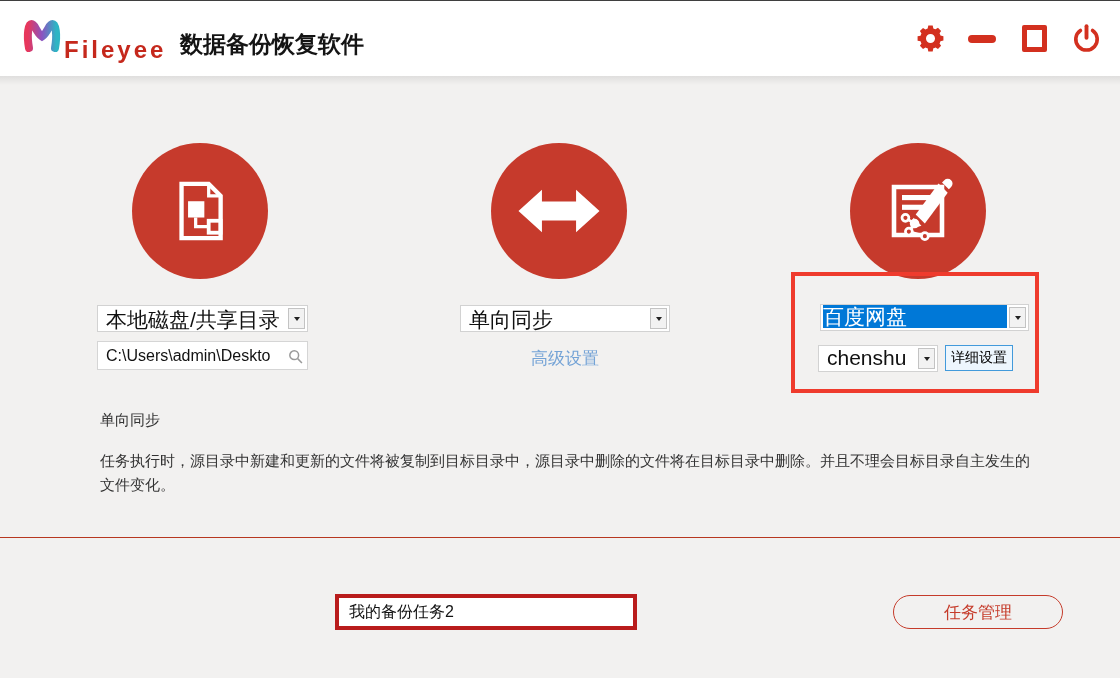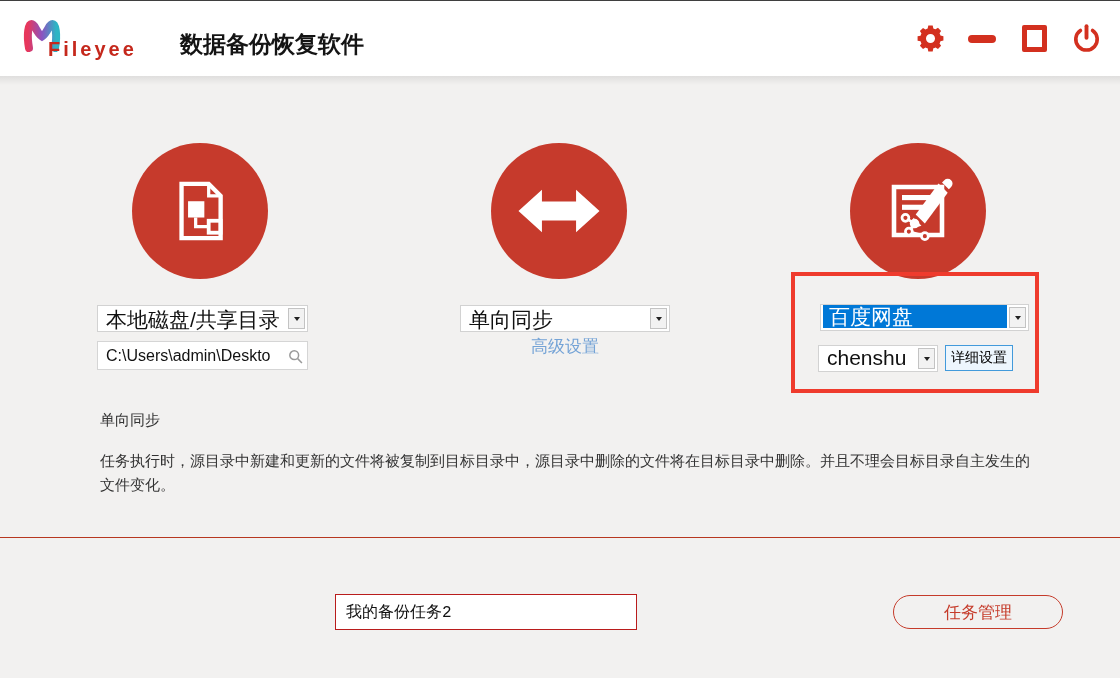--- a/index.html
+++ b/index.html
@@ -16,23 +16,23 @@
   .titlebar {
     position:absolute; top:0; left:0; right:0; height:75px;
     background:#ffffff;
   }
   .titlebar-shadow {
     position:absolute; top:75px; left:0; right:0; height:9px;
     background:linear-gradient(rgba(0,0,0,0.08), rgba(0,0,0,0));
   }
   .logo { position:absolute; left:22px; top:14px; }
   .brand {
-    position:absolute; left:48px; top:0; height:97px;
+    position:absolute; left:64px; top:0; height:97px;
     display:flex; align-items:center;
-    font-size:20px; font-weight:bold; letter-spacing:3px; color:#c5281c;
+    font-size:24px; font-weight:bold; letter-spacing:3px; color:#c5281c;
   }
   .app-title {
     position:absolute; left:180px; top:0; height:87px;
     display:flex; align-items:center;
     font-size:23px; font-weight:600; color:#141414;
   }
   .win-controls {
     position:absolute; right:18px; top:0; height:75px;
     display:flex; align-items:center; gap:20px;
   }
@@ -58,34 +58,34 @@
     background:#f2f2f2; border:1px solid #c3c3c3;
     display:flex; align-items:center; justify-content:center;
   }
   .tri-down { width:0; height:0; border:3.5px solid transparent; border-top:4.5px solid #222; margin-top:4px; }
 
   .combo-source { left:97px;  top:304px; width:211px; }
   .combo-mode   { left:460px; top:304px; width:210px; }
   .combo-target { left:820px; top:303px; width:209px; padding-left:2px; }
   .combo-target .sel {
     flex:1; height:23px; line-height:23px; background:#0078d7; color:#fff;
-    padding-left:6px; margin-right:21px; overflow:hidden; white-space:nowrap;
+    margin-right:21px; overflow:hidden; white-space:nowrap;
   }
   .combo-account{ left:818px; top:344px; width:120px; }
   .combo-account .acct-text { overflow:hidden; white-space:nowrap; width:78px; }
 
   .path-input {
     position:absolute; left:97px; top:340px; width:211px; height:29px;
     background:#fff; border:1px solid #d5d5d5; font-size:16px; color:#111;
     padding:0 24px 0 8px; font-family:inherit;
   }
   .path-search { position:absolute; left:288px; top:348px; }
 
   .adv-link {
-    position:absolute; left:460px; top:334px; width:210px; text-align:center;
+    position:absolute; left:460px; top:346px; width:210px; text-align:center;
     font-size:17px; color:#74a3d6; cursor:pointer;
   }
 
   .detail-btn {
     position:absolute; left:945px; top:344px; width:68px; height:26px;
     background:#edf6fd; border:1px solid #429adb; font-size:14px; color:#000;
     display:flex; align-items:center; justify-content:center; cursor:pointer;
   }
 
   .highlight-box {
@@ -98,22 +98,22 @@
   .desc-body  {
     position:absolute; left:100px; top:448px; width:930px;
     font-size:15px; line-height:24px; color:#333;
   }
 
   .separator { position:absolute; left:0; top:536px; width:1120px; height:1px; background:#b7371f; }
 
   
   .task-input {
     position:absolute; left:335px; top:593px; width:302px; height:36px;
-    background:#fff; border:1px solid #b91c1c; font-size:16px; color:#111;
-    padding:0 10px; font-family:Liberation Mono, monospace;
+    background:#fff; border:4px solid #b91c1c; font-size:16px; color:#111;
+    padding:0 10px; font-family:Liberation Sans, sans-serif;
   }
   .create-btn {
     position:absolute; left:683px; top:594px; width:169px; height:35px;
     border:none; border-radius:18px; cursor:pointer;
     background:linear-gradient(#e04b36,#c73222); color:#fff; font-size:17px;
     font-family:inherit;
   }
   .manage-btn {
     position:absolute; left:893px; top:594px; width:170px; height:34px;
     border:1px solid #c53b2a; border-radius:18px; cursor:pointer;

